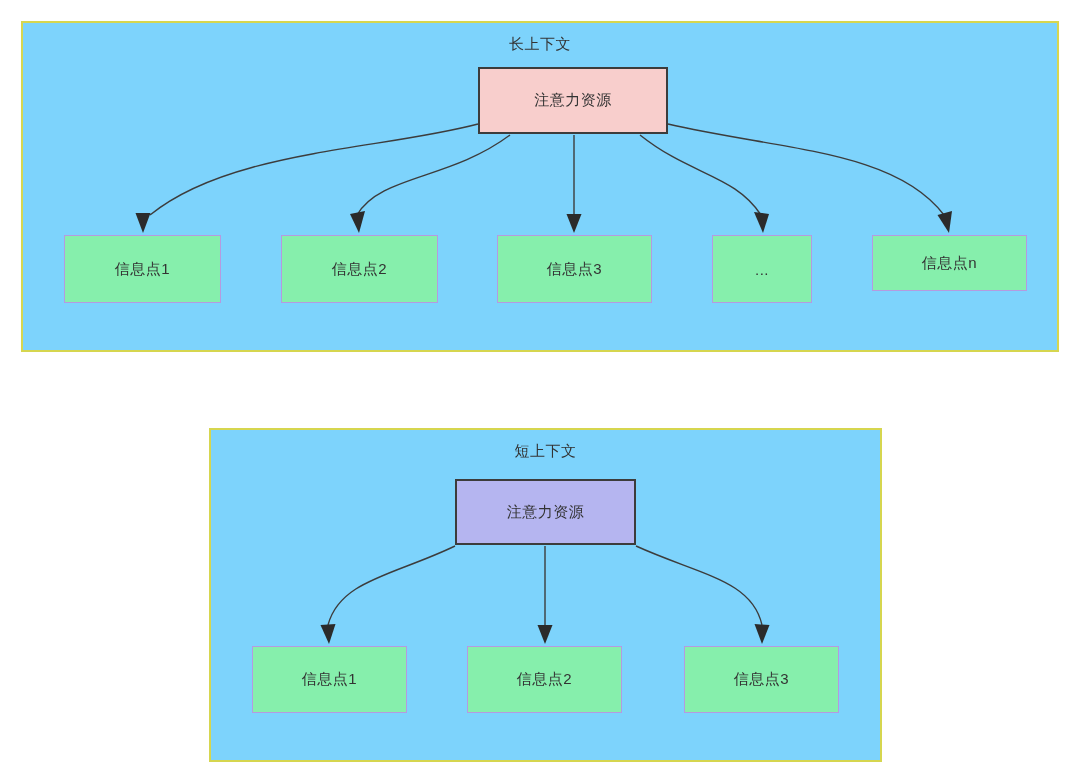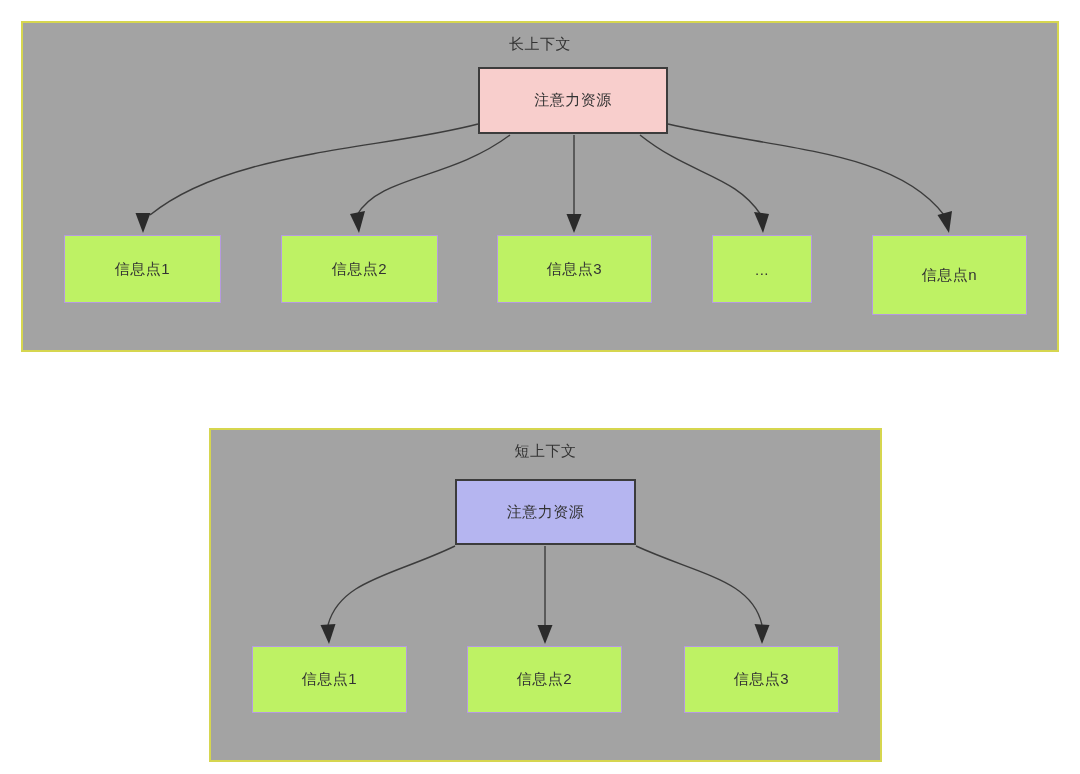--- a/index.html
+++ b/index.html
@@ -19,21 +19,21 @@
     position: absolute;
     left: 0;
     top: 0;
     width: 1080px;
     height: 774px;
   }
 
   
   .group {
     position: absolute;
-    background: #a3a3a3;
+    background: #7dd3fc;
     border: 2px solid #d6d64f;
     box-sizing: border-box;
   }
   #group-long {
     left: 21px;
     top: 21px;
     width: 1038px;
     height: 331px;
   }
   #group-short {
@@ -72,31 +72,31 @@
 
   .node.attention-pink {
     background: #f8cecc;
     border: 2.5px solid #3c3c3c;
   }
   .node.attention-purple {
     background: #b5b5f0;
     border: 2.5px solid #3c3c3c;
   }
   .node.info {
-    background: #bef264;
+    background: #86efac;
     border: 1.5px solid #b59ae0;
   }
 
   
   #n-attn-long   { left: 478px; top: 67px;  width: 190px; height: 67px; }
   #n-long-0      { left: 64px;  top: 235px; width: 157px; height: 68px; }
   #n-long-1      { left: 281px; top: 235px; width: 157px; height: 68px; }
   #n-long-2      { left: 497px; top: 235px; width: 155px; height: 68px; }
   #n-long-3      { left: 712px; top: 235px; width: 100px; height: 68px; }
-  #n-long-4      { left: 872px; top: 235px; width: 155px; height: 80px; }
+  #n-long-4      { left: 872px; top: 235px; width: 155px; height: 56px; }
 
   
   #n-attn-short  { left: 455px; top: 479px; width: 181px; height: 66px; }
   #n-short-0     { left: 252px; top: 646px; width: 155px; height: 67px; }
   #n-short-1     { left: 467px; top: 646px; width: 155px; height: 67px; }
   #n-short-2     { left: 684px; top: 646px; width: 155px; height: 67px; }
 
   
   #edges {
     position: absolute;

